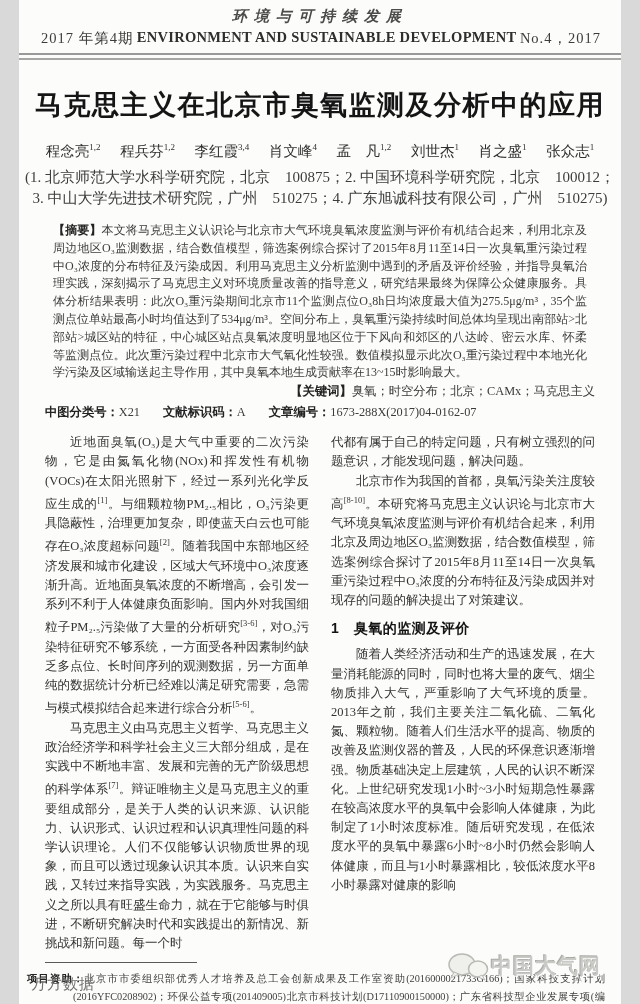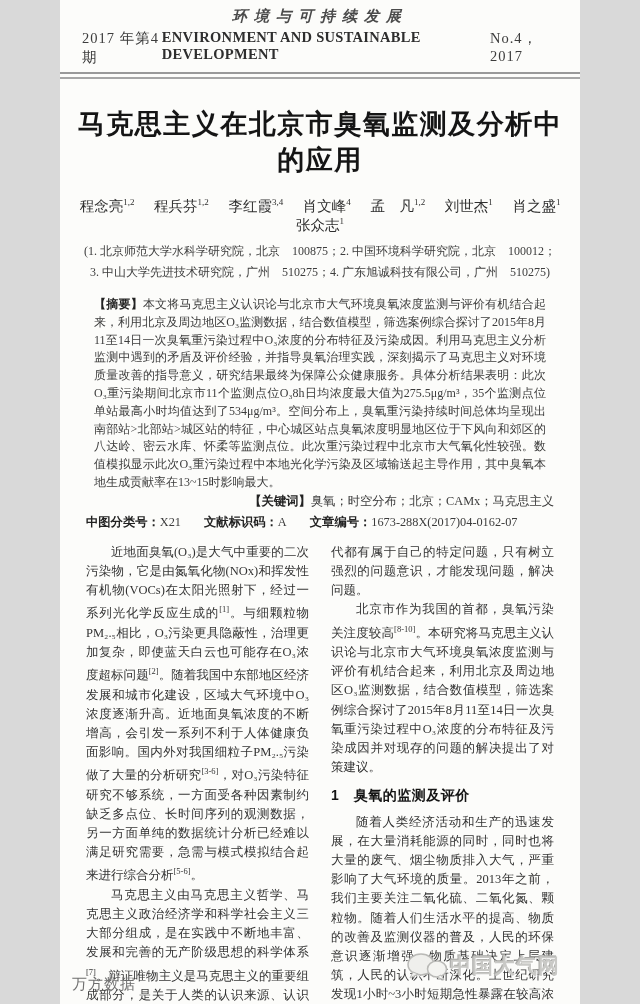--- a/index.html
+++ b/index.html
@@ -1,17 +1,17 @@
 <!DOCTYPE html>
 <html><head>
 <meta charset="utf-8">
 <style>
   html,body { margin:0; padding:0; background:#d9d9d9; }
   .page {
-    position:relative; width:520px; height:1004px; margin:0 auto;
+    position:relative; width:602px; height:1004px; margin:0 auto;
     background:#fcfcfa; color:#3a3a3a; overflow:hidden;
     font-family:"Liberation Serif","DejaVu Serif",serif; box-sizing:border-box;
   }
   
   .hdr-cn {
     padding-top:7px; text-align:center; font-size:15px; font-weight:bold;
     font-style:italic; letter-spacing:7px; color:#4a4a4a;
   }
   .hdr-row {
     display:flex; justify-content:space-between; 
@@ -21,21 +21,21 @@
   .hdr-en { font-size:14.5px; font-weight:bold; letter-spacing:.3px; color:#2e2e2e; }
   .double-rule { height:3px; border-top:2px solid #999; border-bottom:2px solid #a6a6a6; margin:0; }
   
   .title {
     margin:27px 8px 0; text-align:center; font-family:"Liberation Sans","DejaVu Sans",sans-serif;
     font-weight:bold; font-size:27px; letter-spacing:1.5px; color:#151515;
   }
   .authors { margin-top:19px; text-align:center; font-size:14.5px; color:#2f2f2f; }
   .authors .au { margin:0 8px; white-space:nowrap; }
   .authors sup { font-size:9px; }
-  .affils { margin-top:6px; text-align:center; font-size:12px; line-height:21px; color:#3d3d3d; }
+  .affils { margin-top:6px; text-align:center; font-size:15px; line-height:21px; color:#3d3d3d; }
   
   .absblock { margin:13px 34px 0; font-size:12px; line-height:17.8px; text-align:justify; color:#3b3b3b; }
   .blk-label { font-weight:bold; font-family:"Liberation Sans","DejaVu Sans",sans-serif; color:#222; }
   .kwline { margin:0 26px; font-size:12.3px; line-height:18px; color:#3b3b3b;text-align:right; }
   .metaline { margin:3px 26px 0; font-size:12.3px; line-height:18px; color:#3b3b3b; }
   .metaline .grp { margin-right:20px; }
   
   .cols { display:flex; gap:22px; margin:12px 26px 0; }
   .col { width:283px; font-size:12.5px; line-height:19.2px; text-align:justify; color:#333; }
   .col p { margin:0; }

